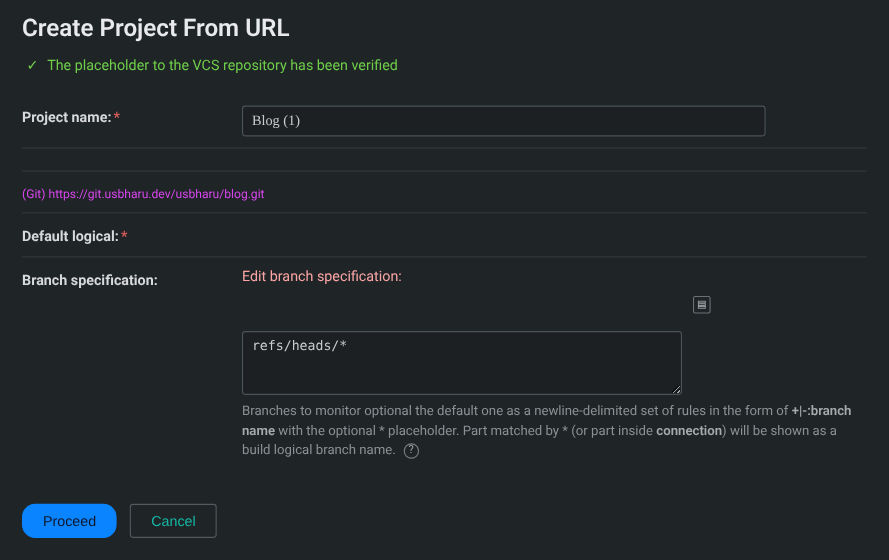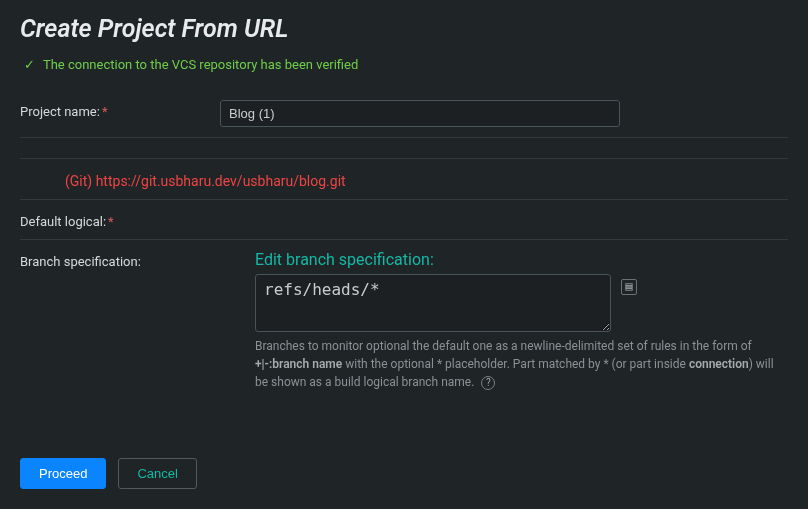--- a/index.html
+++ b/index.html
@@ -8,24 +8,23 @@
     background: #1f2426;
     color: #c9ccce;
     font-family: -apple-system, BlinkMacSystemFont, "Segoe UI", Roboto, Arial, sans-serif;
     font-size: 13px;
     padding: 14px 20px 20px 20px;
     display: flex;
     flex-direction: column;
   }
   h1 {
     color: #e8eaeb;
-    font-size: 25px;
+    font-size: 22px;
     font-weight: 600;
     margin-bottom: 14px;
-    font-style: italic;
   }
   .verify-row {
     display: flex;
     align-items: center;
     gap: 8px;
     color: #6fcf4a;
     font-size: 13px;
     margin-bottom: 18px;
     padding-left: 4px;
   }
@@ -40,68 +39,68 @@
     align-items: flex-start;
     padding: 10px 0 10px 0;
     border-bottom: 1px solid #343a3c;
   }
   .row:last-of-type { border-bottom: none; }
   .label-col {
     width: 200px;
     flex-shrink: 0;
     color: #d7d9da;
     font-size: 13px;
-    font-weight: 400;
+    font-weight: 700;
     padding-top: 4px;
   }
   .req { color: #d95b5b; margin-left: 2px; }
   .field-col {
     flex: 1;
     min-width: 0;
   }
   .field-wrap {
     display: flex;
     align-items: flex-start;
     gap: 10px;
   }
   input[type="text"], textarea {
     background: #1c2022;
     border: 1px solid #4a5357;
     border-radius: 3px;
     color: #c9ccce;
     font-size: 13px;
     padding: 5px 8px;
+    width: 476px;
+    font-family: Liberation Serif, serif;
+  }
+  textarea {
     width: 400px;
-    font-family: Liberation Sans, sans-serif;
-  }
-  textarea {
-    width: 356px;
     height: 58px;
     resize: both;
     font-family: ui-monospace, Menlo, Consolas, monospace;
-    font-size: 16px;
+    font-size: 12px;
+    margin-top: 37px;
   }
   .static-value {
-    color: #ef4444;
-    font-size: 14px;
+    color: #d946ef;
+    font-size: 11px;
     padding-top: 4px;
     display: block;
-    margin-left: 45px;
   }
   .hint {
     color: #8b9194;
     font-size: 12px;
     margin-top: 5px;
     line-height: 1.5;
     max-width: 560px;
   }
   .hint strong { color: #a6abae; font-weight: 600; }
   .field-label-small {
-    color: #14b8a6;
-    font-size: 16px;
+    color: #fca5a5;
+    font-size: 13px;
     margin-bottom: 5px;
     display: block;
   }
   .icon-btn {
     width: 16px;
     height: 16px;
     border: 1px solid #6a7276;
     border-radius: 2px;
     background: transparent;
     cursor: pointer;
@@ -131,37 +130,38 @@
   }
   .btn {
     border-radius: 3px;
     padding: 7px 18px;
     font-size: 13px;
     cursor: pointer;
     border: 1px solid transparent;
   }
   .btn-primary {
     background: #0a84ff;
-    color: #ffffff;
+    color: #0f172a;
     border-color: #0a84ff;
+    border-radius: 12px;
   }
   .btn-secondary {
     background: transparent;
     color: #14b8a6;
     border-color: #525a5e;
   }
 </style>
 </head>
 <body>
 
 <h1>Create Project From URL</h1>
 
 <div class="verify-row">
   <span class="check">✓</span>
-  <span>The connection to the VCS repository has been verified</span>
+  <span>The placeholder to the VCS repository has been verified</span>
 </div>
 
 <div class="form">
 
   <div class="row">
     <div class="label-col">
       <span>Project name:</span><span class="req">*</span>
     </div>
     <div class="field-col">
       <div class="field-wrap">
@@ -178,21 +178,21 @@
       <span class="static-value">(Git) https://git.usbharu.dev/usbharu/blog.git</span>
     </div>
   </div>
 
   <div class="row">
     <div class="label-col">
       <span>Default logical:</span><span class="req">*</span>
     </div>
   </div>
 
-  <div class="row" style="border-bottom:none;gap:35px;">
+  <div class="row" style="border-bottom:none;">
     <div class="label-col">Branch specification:</div>
     <div class="field-col">
       <span class="field-label-small">Edit branch specification:</span>
       <div class="field-wrap">
         <textarea style="">refs/heads/*</textarea>
         <button class="icon-btn" title="picker">
           <svg viewBox="0 0 10 10">
               <rect x="1" y="1" width="8" height="2" fill="none" stroke-width="1"></rect>
               <rect x="1" y="4" width="8" height="2" fill="none" stroke-width="1"></rect>
               <rect x="1" y="7" width="8" height="2" fill="none" stroke-width="1"></rect>

